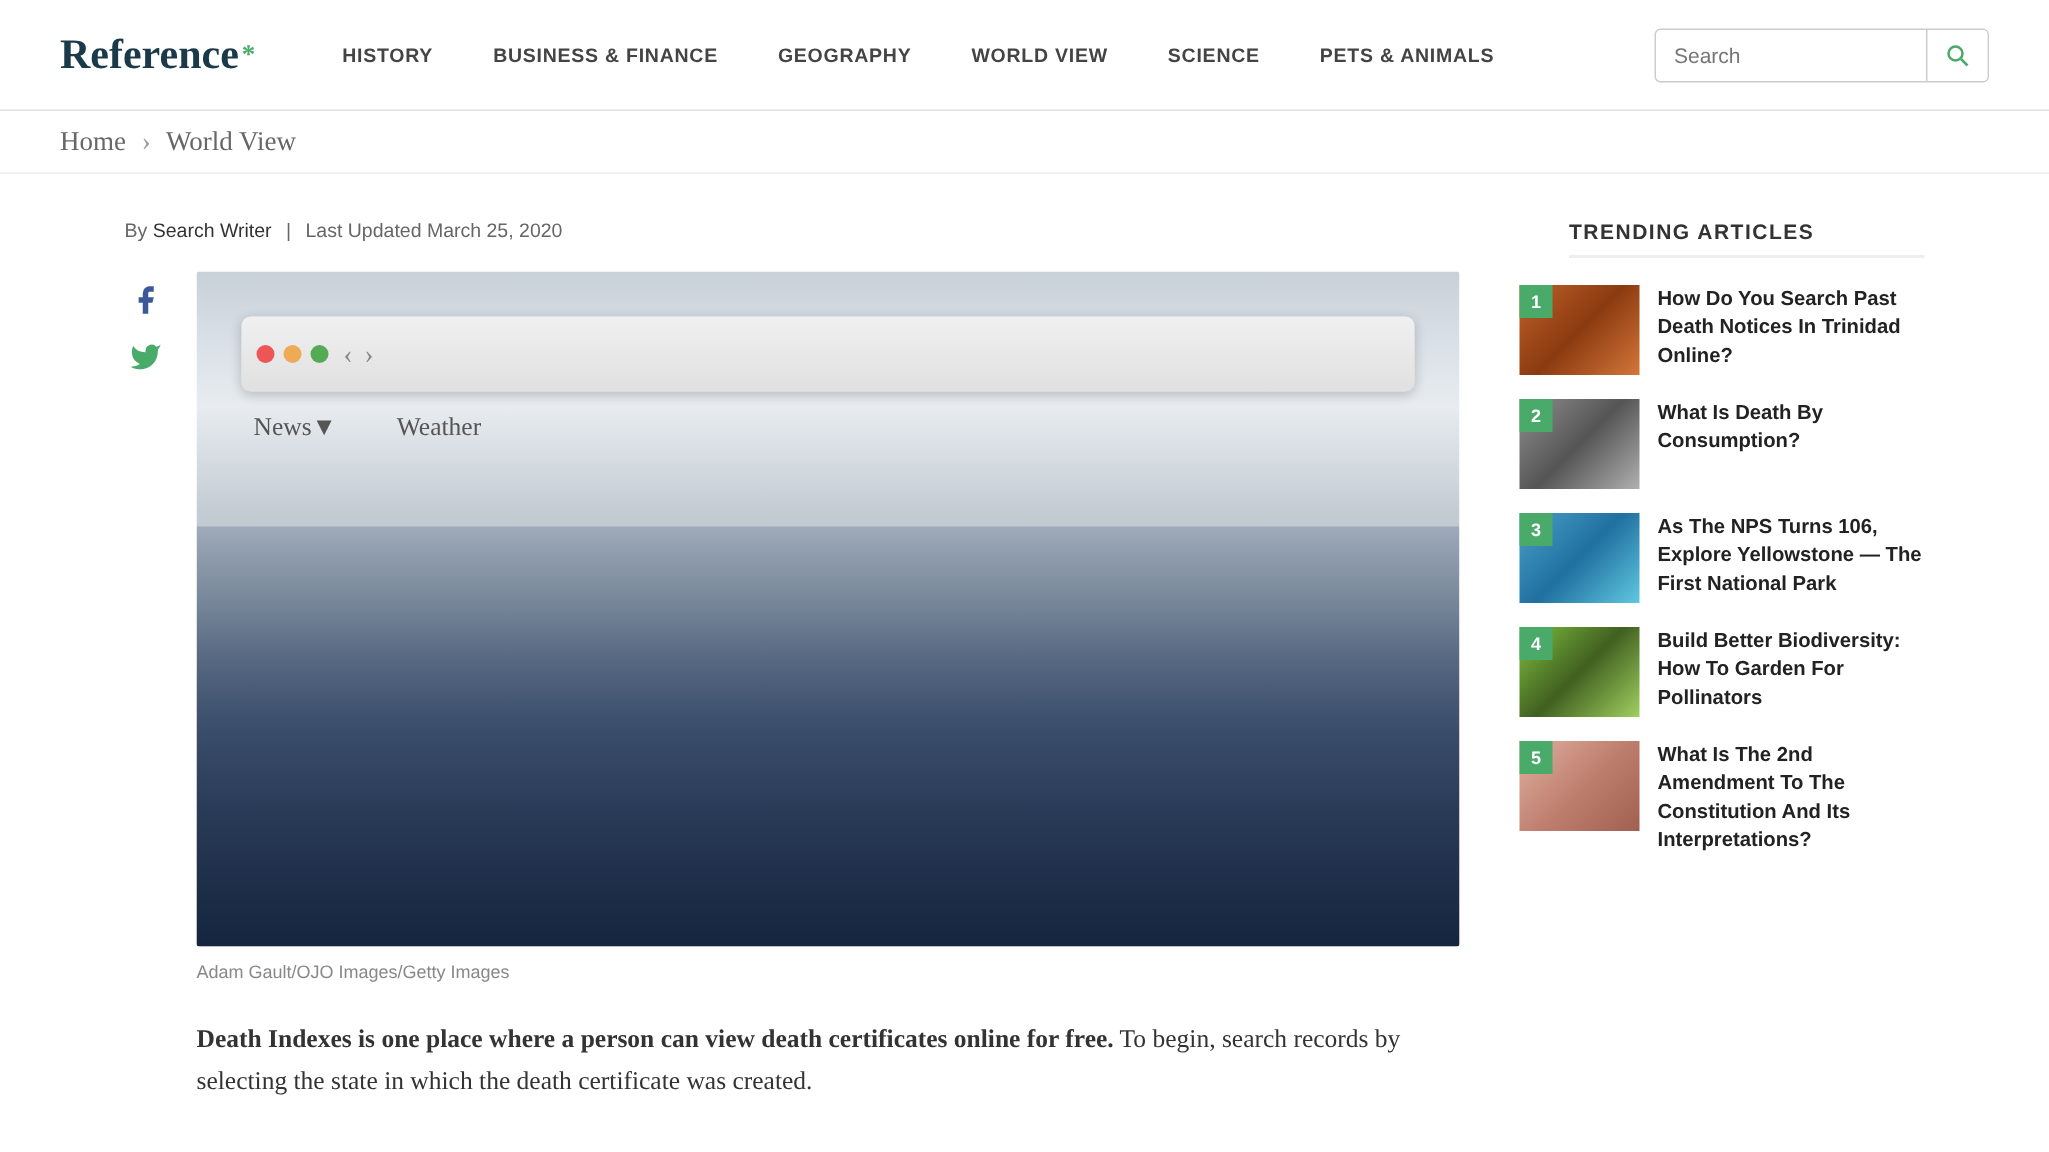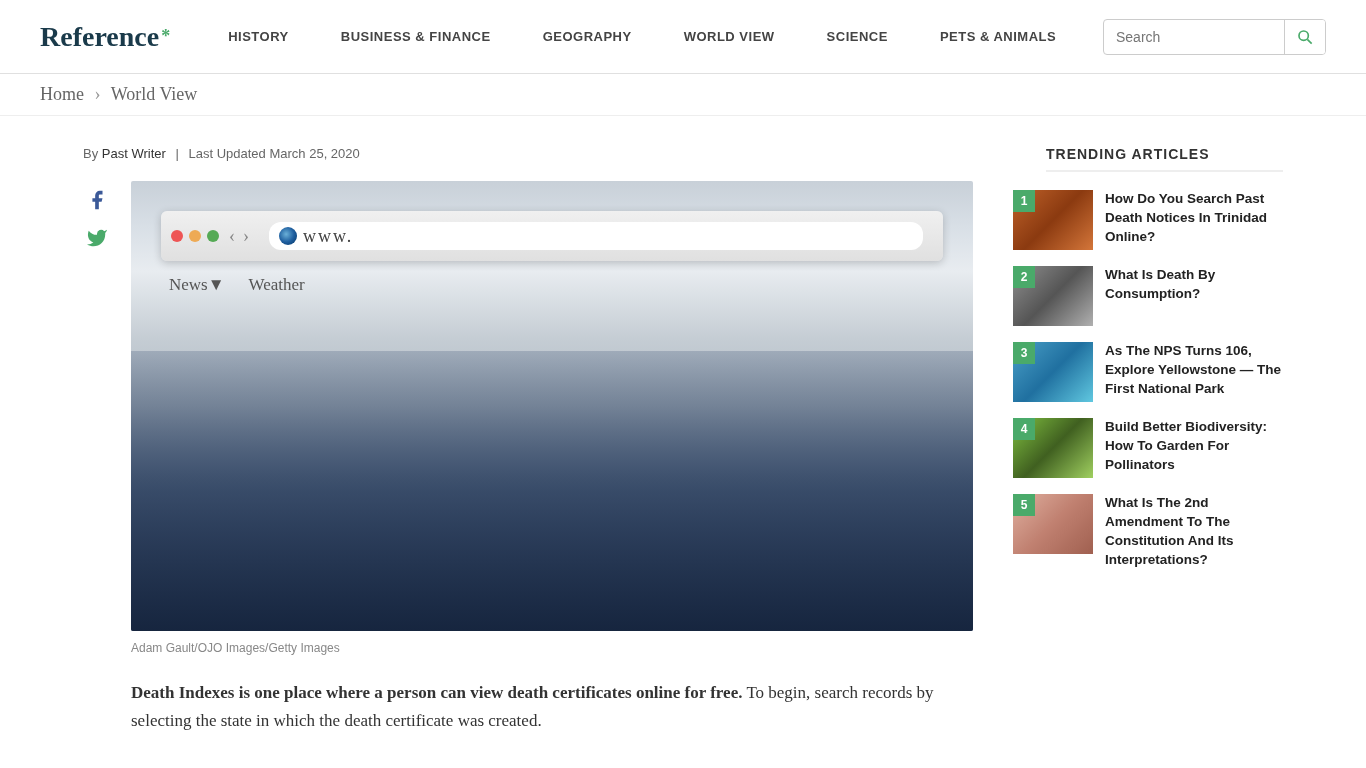--- a/index.html
+++ b/index.html
@@ -25,21 +25,21 @@
       align-items: center;
     }
     #logo .star {
       color: #4aaa6a;
       font-size: 18px;
       margin-left: 2px;
     }
     nav {
       display: flex;
       align-items: center;
-      gap: 16px;
+      gap: 4px;
       flex: 1;
     }
     .nav-item {
       font-family: Arial, sans-serif;
       font-size: 13px;
       font-weight: 600;
       color: #444;
       text-transform: uppercase;
       letter-spacing: 0.5px;
       padding: 0 18px;
@@ -193,21 +193,21 @@
       border-radius: 50%;
       background: radial-gradient(circle at 40% 40%, #6ab0d8, #2060a0, #003060);
       margin-right: 6px;
     }
     .browser-nav-tabs {
       position: absolute;
       top: 90px;
       left: 30px;
       right: 30px;
       display: flex;
-      gap: 8px;
+      gap: 24px;
     }
     .browser-tab {
       font-size: 15px;
       color: #555;
       background: transparent;
       padding: 4px 8px;
       border-bottom: none;
     }
     .blurred-area {
       position: absolute;
@@ -325,21 +325,21 @@
   <a href="#">Home</a>
   <span class="breadcrumb-sep">›</span>
   <span>World View</span>
 </div>
 
 <div id="main">
 
   <article id="article">
     <div class="article-meta">
       <span>By</span>
-      <span style="color:#333; font-weight:500;">Past Writer</span>
+      <span style="color:#333; font-weight:500;">Search Writer</span>
       <span style="margin:0 6px;">|</span>
       <span>Last Updated March 25, 2020</span>
     </div>
 
     <div style="display:flex; align-items:flex-start;">
 
       <div class="social-share">
         <a class="social-icon fb-icon" href="#">
           <svg width="22" height="22" viewBox="0 0 24 24" fill="#3b5998">
             <path d="M18 2h-3a5 5 0 0 0-5 5v3H7v4h3v8h4v-8h3l1-4h-4V7a1 1 0 0 1 1-1h3z"></path>
@@ -358,24 +358,20 @@
 
             <div class="browser-bar">
               <div style="display:flex;gap:6px;margin-right:10px;">
                 <div style="width:12px;height:12px;border-radius:50%;background:#e55;"></div>
                 <div style="width:12px;height:12px;border-radius:50%;background:#ea5;"></div>
                 <div style="width:12px;height:12px;border-radius:50%;background:#5a5;"></div>
               </div>
               <div style="display:flex;gap:8px;margin-right:10px;">
                 <div style="font-size:18px;color:#888;">‹</div>
                 <div style="font-size:18px;color:#888;">›</div>
-              </div>
-              <div class="url-bar">
-                <div class="globe-icon"></div>
-                <span style="font-size:18px;font-weight:300;letter-spacing:2px;color:#444;">www.</span>
               </div>
             </div>
             <div class="browser-nav-tabs">
               <span class="browser-tab" style="font-size:17px;color:#555;">News▼</span>
               <span class="browser-tab" style="font-size:17px;color:#555;">Weather</span>
             </div>
             <div class="blurred-area"></div>
           </div>
         </div>
         <p class="image-caption">Adam Gault/OJO Images/Getty Images</p>

